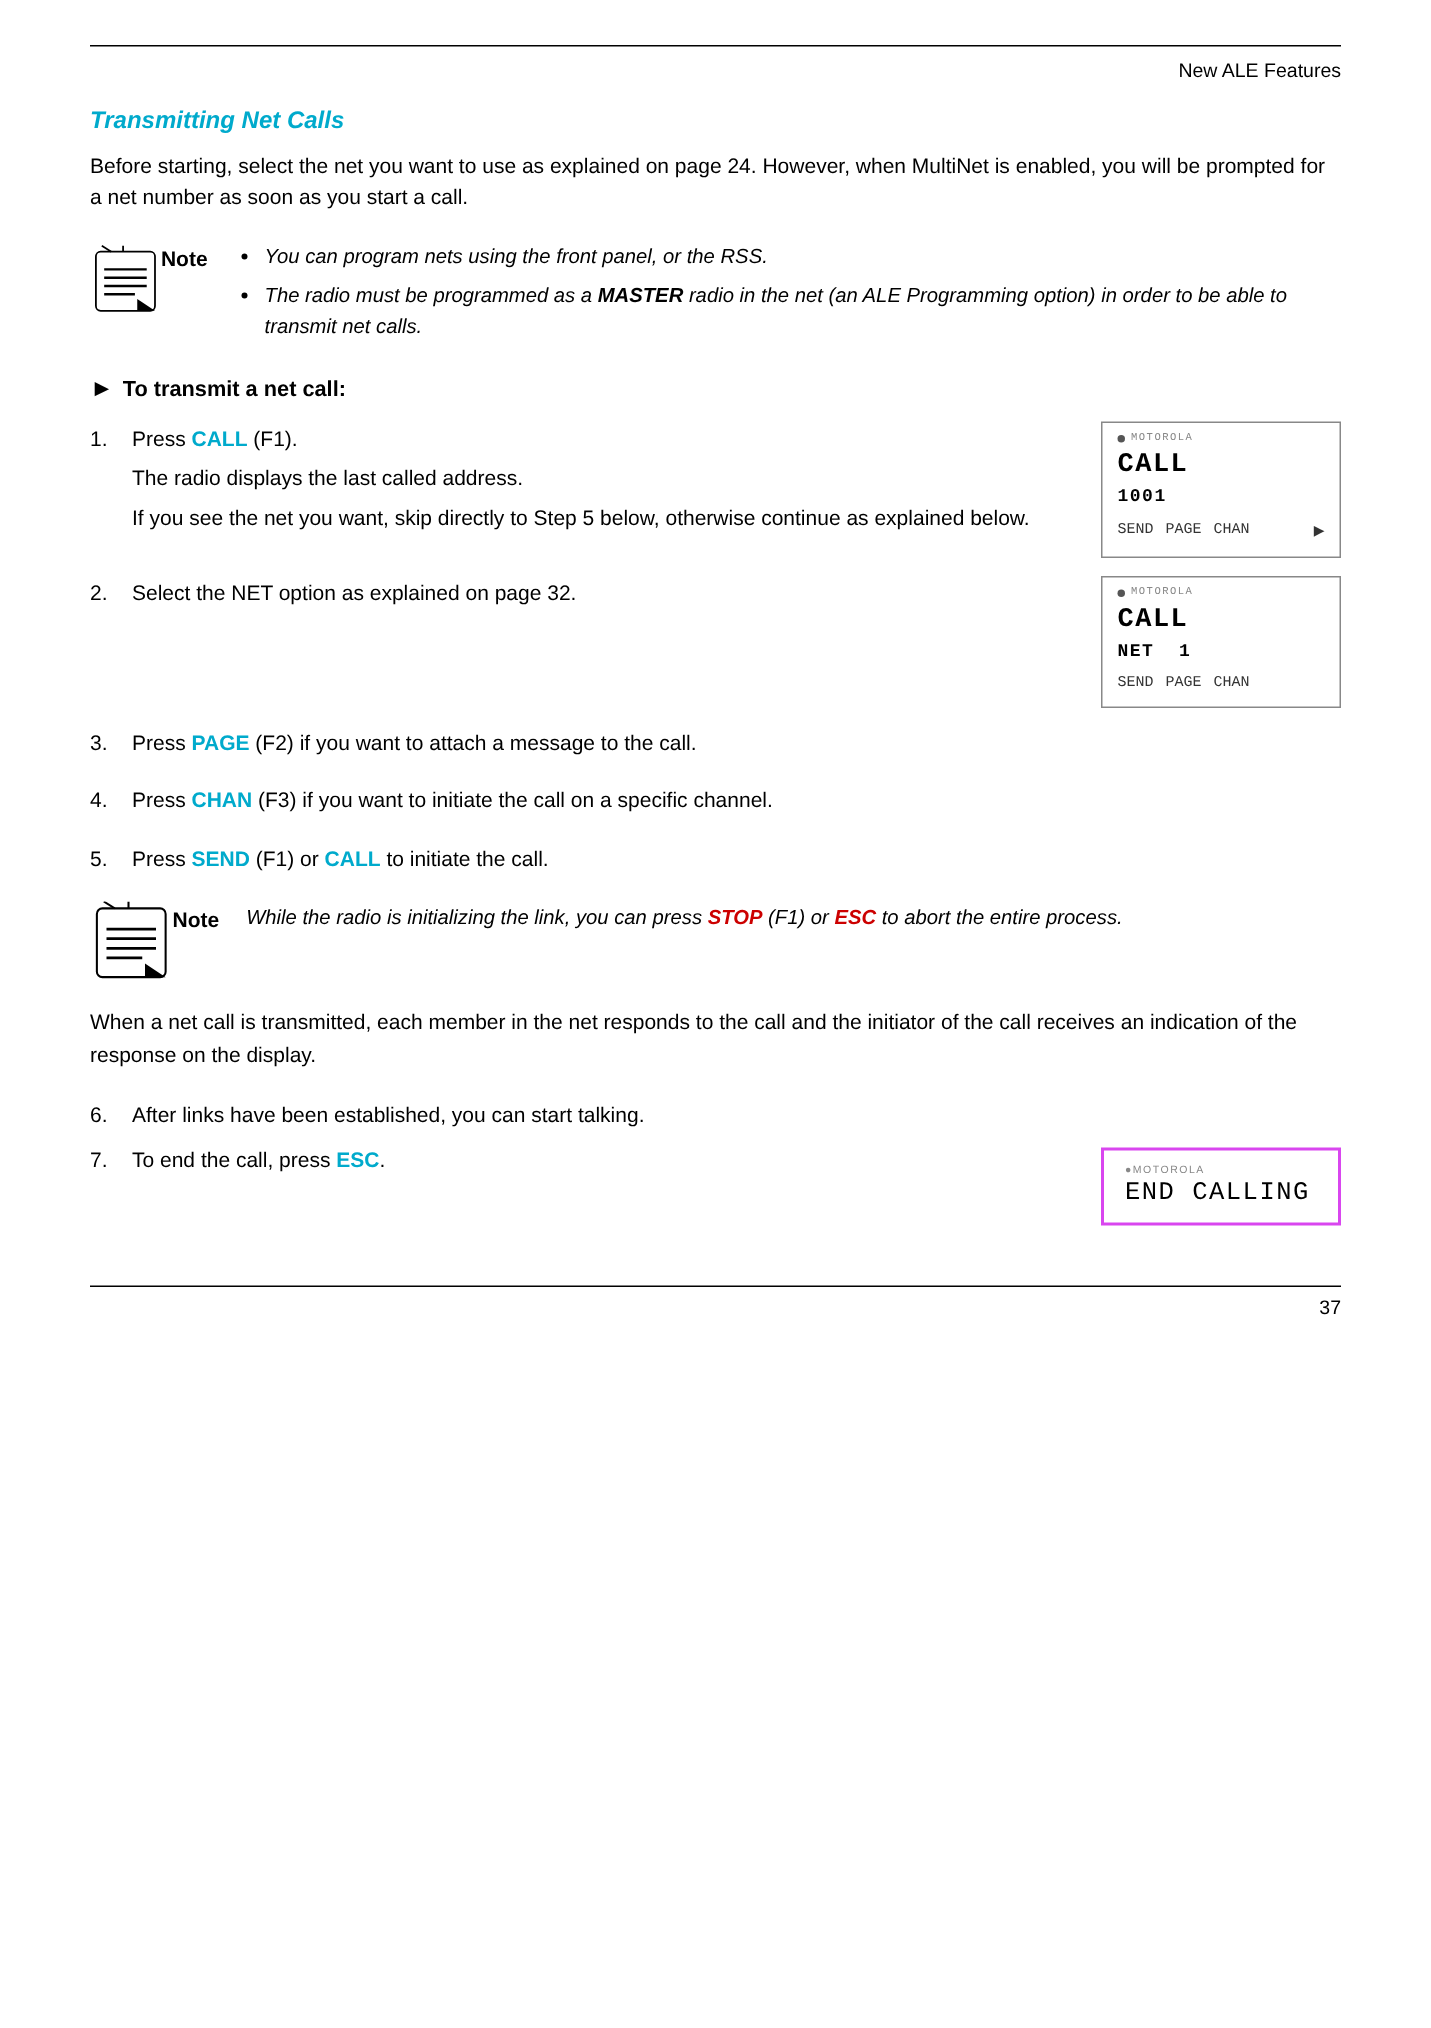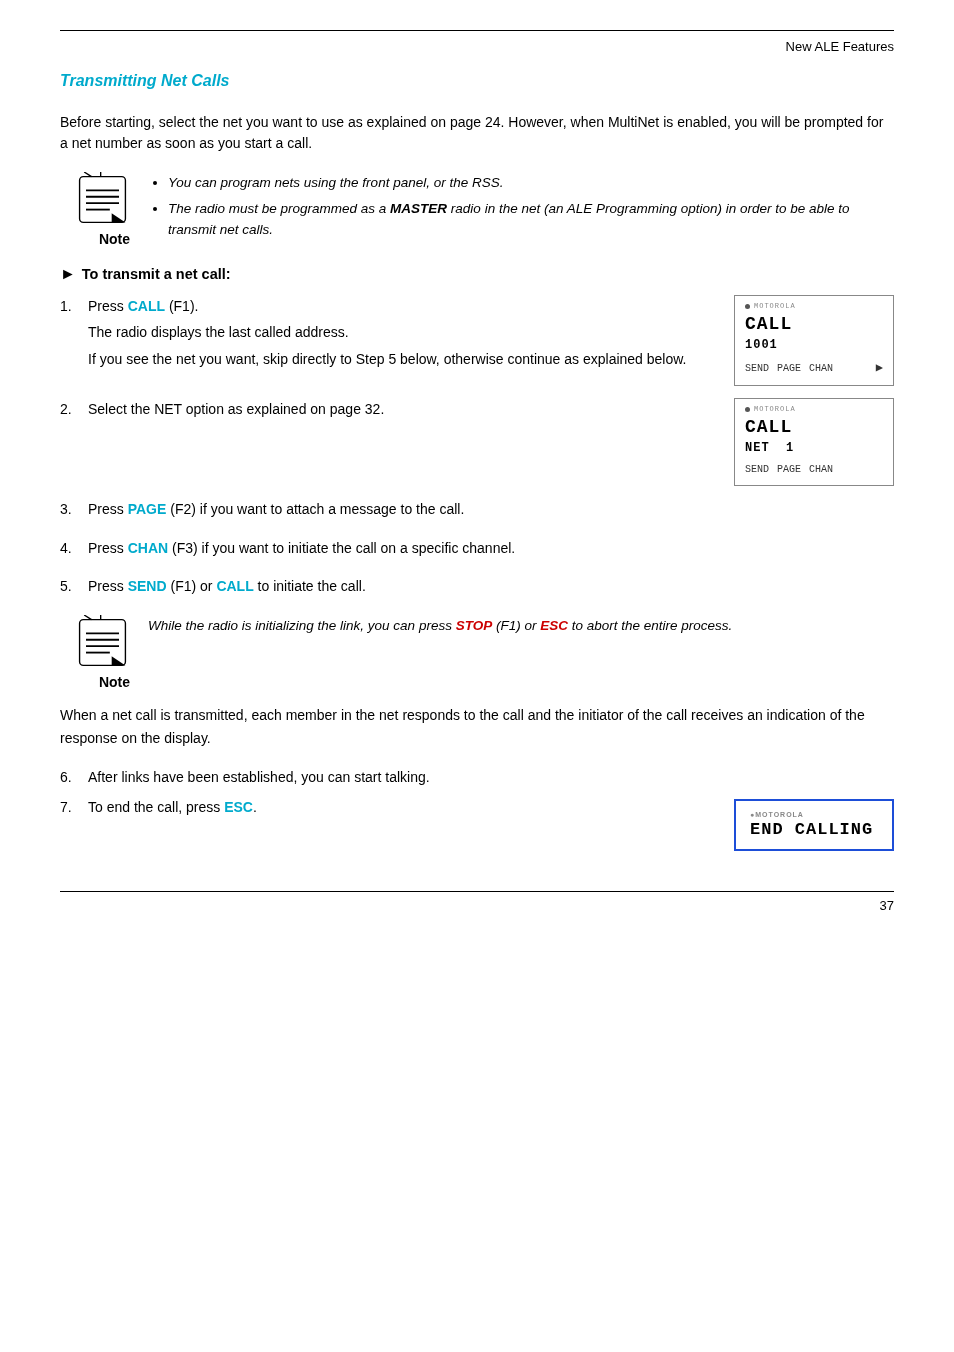--- a/index.html
+++ b/index.html
@@ -25,37 +25,36 @@
       text-align: right;
       font-size: 13px;
       color: #000;
       margin-bottom: 18px;
     }
     .section-title {
       color: #00aacc;
       font-style: italic;
       font-weight: bold;
       font-size: 16px;
-      margin-bottom: 22px;
+      margin-bottom: 10px;
     }
     .intro-text {
       font-size: 14px;
       line-height: 1.5;
       margin-bottom: 18px;
     }
     .note-box {
       display: flex;
       align-items: flex-start;
       margin-bottom: 18px;
       gap: 18px;
     }
     .note-icon-area {
       display: flex;
-      flex-direction: column;
-      align-items: flex-end;
+      align-items: flex-start;
       min-width: 70px;
     }
     .note-icon {
       width: 55px;
       height: 55px;
     }
     .note-label {
       font-weight: bold;
       font-size: 14px;
       margin-top: 4px;
@@ -199,25 +198,25 @@
       max-width: 185px;
       letter-spacing: 1px;
     }
     .link-display .motorola-logo-sm {
       font-size: 7px;
       color: #888;
       letter-spacing: 1px;
       margin-bottom: 2px;
     }
     .end-display {
-      border: 2px solid #1d4ed8;
+      border: 2px solid #d946ef;
       background: #fff;
       font-family: 'Courier New', Courier, monospace;
       font-size: 17px;
-      font-weight: bold;
+      font-weight: normal;
       padding: 10px 14px;
       min-width: 160px;
       max-width: 185px;
       letter-spacing: 1px;
     }
     .end-display .motorola-logo-sm {
       font-size: 7px;
       color: #888;
       letter-spacing: 1px;
       margin-bottom: 2px;

